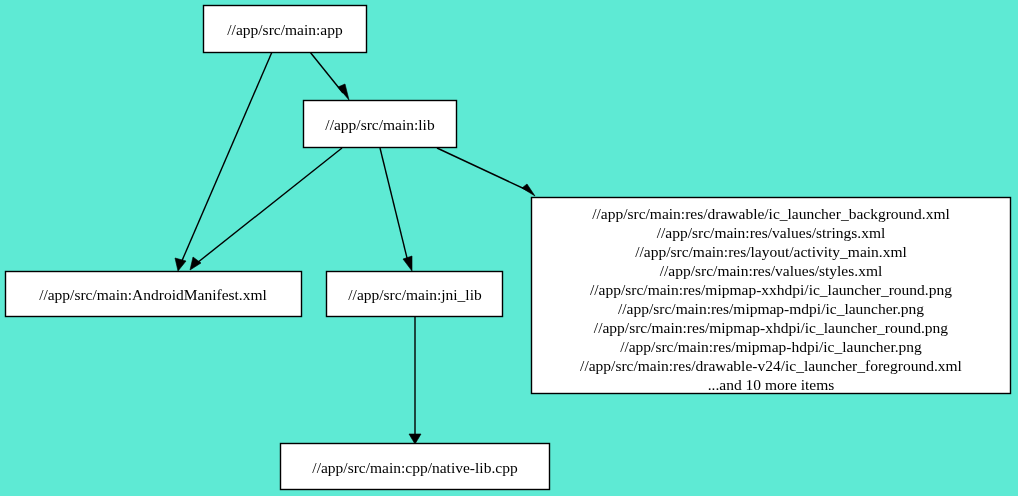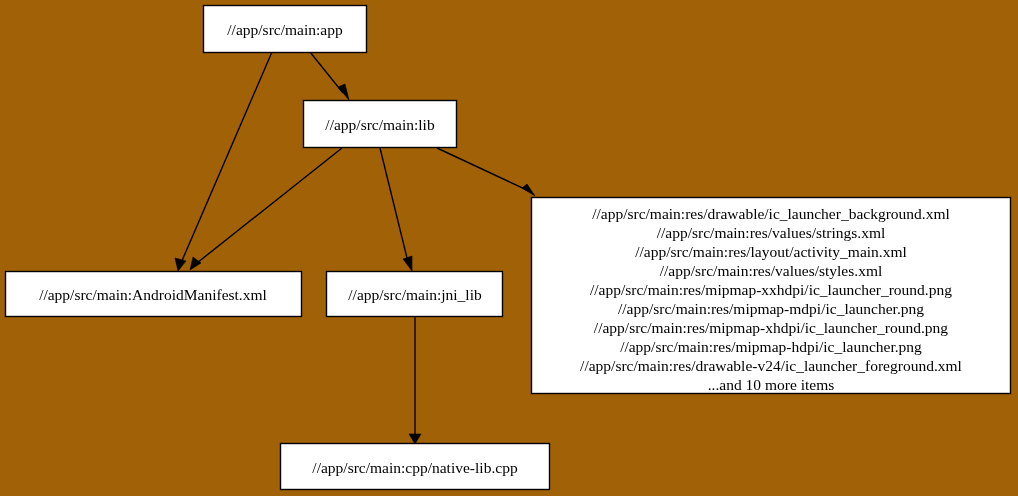--- a/index.html
+++ b/index.html
@@ -10,21 +10,21 @@
   body {
     width: 1018px;
     height: 496px;
     overflow: hidden;
     font-family: "Liberation Serif", "DejaVu Serif", serif;
   }
   #graph-root {
     position: relative;
     width: 1018px;
     height: 496px;
-    background: #a16207;
+    background: #5eead4;
   }
   svg#graph-canvas {
     position: absolute;
     top: 0;
     left: 0;
     width: 1018px;
     height: 496px;
     display: block;
   }
   .node-box {

